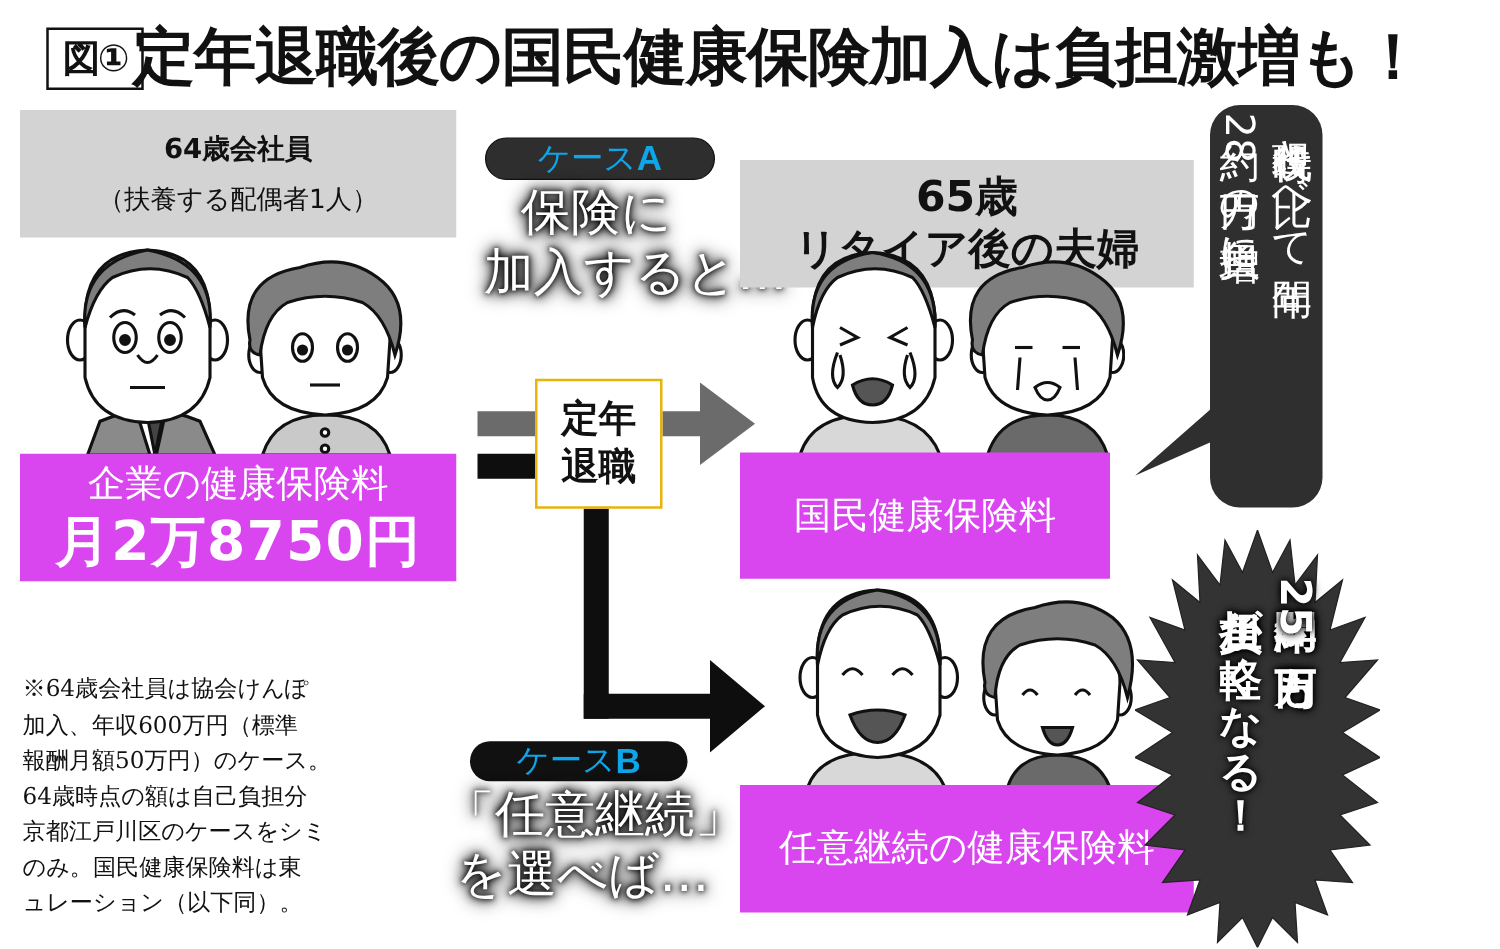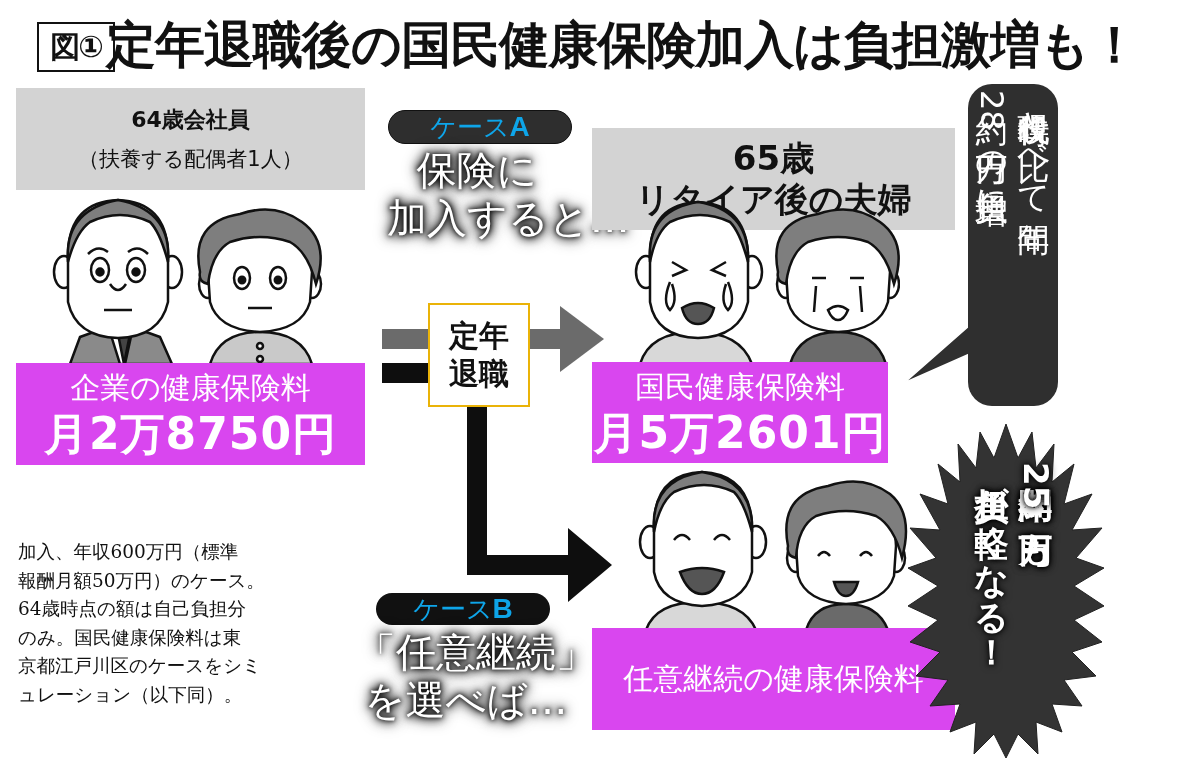--- a/index.html
+++ b/index.html
@@ -179,21 +179,20 @@
       <path d="M202 86 L216 86" fill="none"></path>
       <path d="M240 86 L254 86" fill="none"></path>
       <path d="M206 94 L204 120 M250 94 L252 120" fill="none"></path>
       <path d="M218 118 Q228 110 238 118 Q234 128 228 128 Q222 128 218 118 Z" fill="#fff"></path>
     </g>
   </svg>
 </div>
 
 <div class="abs black-box bb-a">
   <div class="bb-label">国民健康保険料</div>
-  <div class="bb-amount">月5万2601円</div>
 </div>
 
 <div class="abs" style="left:900px;top:325px;z-index:1;">
   <svg width="90" height="60" viewBox="0 0 90 60">
       <polygon points="70,0 90,20 4,58" fill="#2f2f2f" stroke="#fff" stroke-width="1.5"></polygon>
     </svg>
 </div>
 
 <div class="abs callout">
   <div class="col">現役時代と比べて年間</div>
@@ -242,19 +241,20 @@
   <svg width="196" height="334" viewBox="0 0 196 334">
     <polygon fill="#333" stroke="#222" stroke-width="1" points="98,0 110,34 124,8 128,44 146,20 144,58 166,40 156,80 184,70 164,106 194,104 168,134 196,144 166,162 196,182 166,196 194,218 164,228 188,252 156,256 174,282 144,280 154,308 128,298 130,330 110,310 98,334 86,310 66,330 68,298 42,308 52,280 22,282 40,256 8,252 32,228 2,218 30,196 0,182 30,162 0,144 28,134 2,104 32,106 12,70 40,80 30,40 52,58 50,20 68,44 72,8 86,34"></polygon>
   </svg>
 </div>
 <div class="abs burst-text">
   <div class="col">年間約25万円も</div>
   <div class="col">負担が軽くなる！</div>
 </div>
 
 <div class="abs footnote">
+  <div>※64歳会社員は協会けんぽ</div>
   <div>加入、年収600万円（標準</div>
   <div>報酬月額50万円）のケース。</div>
   <div>64歳時点の額は自己負担分</div>
+  <div>京都江戸川区のケースをシミ</div>
   <div>のみ。国民健康保険料は東</div>
-  <div>京都江戸川区のケースをシミ</div>
   <div>ュレーション（以下同）。</div>
 </div>
 
 </body></html>

